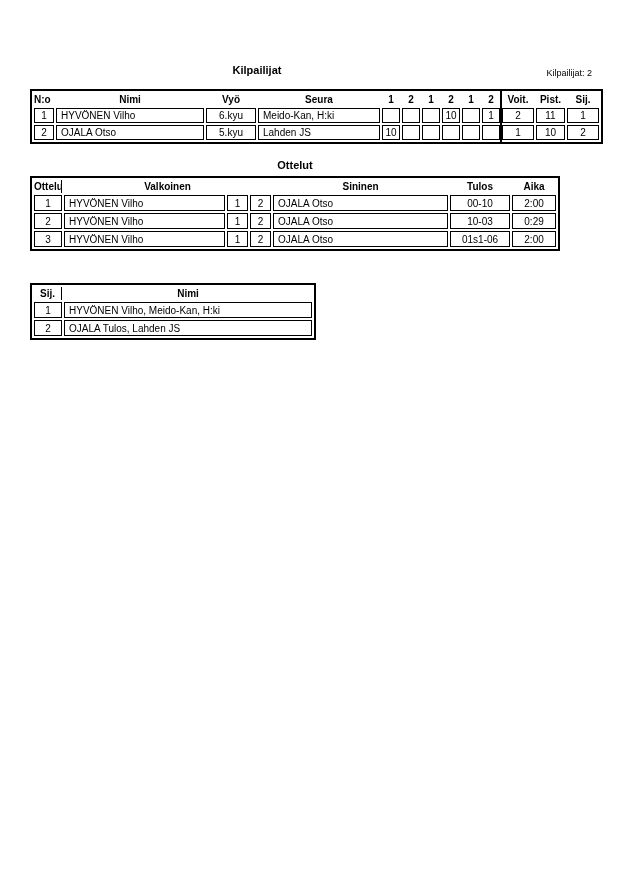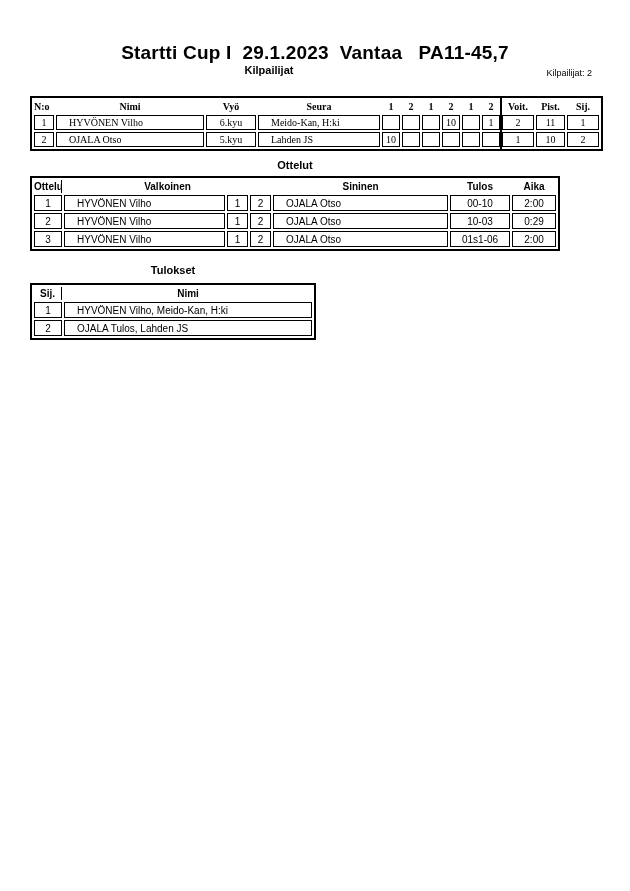--- a/index.html
+++ b/index.html
@@ -11,27 +11,27 @@
     position: relative;
   }
   .page { position: relative; width: 630px; height: 891px; background: #fff; }
 
   .main-title {
     position: absolute; top: 42px; left: 0; width: 630px;
     text-align: center; font-size: 19px; font-weight: bold;
     white-space: pre; letter-spacing: 0.2px;
   }
   .sec-title { position: absolute; font-size: 11px; font-weight: bold; text-align: center; }
-  .sec-title.kilpailijat { top: 64px; left: 30px; width: 478px; }
+  .sec-title.kilpailijat { top: 64px; left: 18px; width: 478px; }
   .sec-title.ottelut    { top: 159px; left: 30px; width: 530px; }
   .sec-title.tulokset   { top: 264px; left: 30px; width: 286px; }
   .count-label { position: absolute; top: 68px; right: 38px; font-size: 9px; }
 
   .tbl-wrap { position: absolute; }
-  .tbl-wrap.t1 { left: 30px; top: 96px; font-family: Liberation Serif, serif; }
+  .tbl-wrap.t1 { left: 30px; top: 89px; }
   .tbl-wrap.t2 { left: 30px; top: 176px; }
   .tbl-wrap.t3 { left: 30px; top: 283px; }
 
   table {
     border-collapse: separate; border-spacing: 2px;
     table-layout: fixed; background: #fff;
     border: 2px solid #000;
     font-size: 10px;
   }
   .t1 table { width: 573px; }
@@ -43,31 +43,30 @@
     height: 13px; overflow: hidden; white-space: nowrap; font-size: 10px;
   }
   td {
     border: 1px solid #000; vertical-align: middle; text-align: center;
     overflow: hidden; white-space: nowrap; font-size: 10px;
   }
   .t1 td { height: 15px; }
   .t2 td, .t3 td { height: 16px; }
   th.flush-left { text-align: left; }
   th.divider-right { border-right: 1px solid #000; text-align: center; }
-  td.al { text-align: left; padding-left: 12px; }
+  td.al { text-align: left; padding-left: 4px; }
 
   
   .vsep { position: absolute; top: 0; bottom: 0; left: 470px; width: 2px; background: #000; }
 </style>
 </head>
 <body>
 
 <div class="page">
 
-  <div class="main-title">Startti Cup I  29.1.2023  Vantaa   PA11-45,7</div>
 
   <div class="sec-title kilpailijat">Kilpailijat</div>
   <div class="count-label">Kilpailijat: 2</div>
 
   <div class="tbl-wrap t1">
     <table>
       <colgroup>
         <col style="width:20px">
           <col style="width:148px">
           <col style="width:50px">
@@ -182,21 +181,20 @@
           <td>1</td>
           <td>2</td>
           <td class="al">OJALA Otso</td>
           <td>01s1-06</td>
           <td>2:00</td>
         </tr>
       </tbody>
     </table>
   </div>
 
-  <div class="sec-title tulokset">Tulokset</div>
 
   <div class="tbl-wrap t3">
     <table>
       <colgroup>
         <col style="width:28px">
           <col style="width:248px">
       </colgroup>
       <thead>
         <tr>
           <th class="divider-right">Sij.</th>

